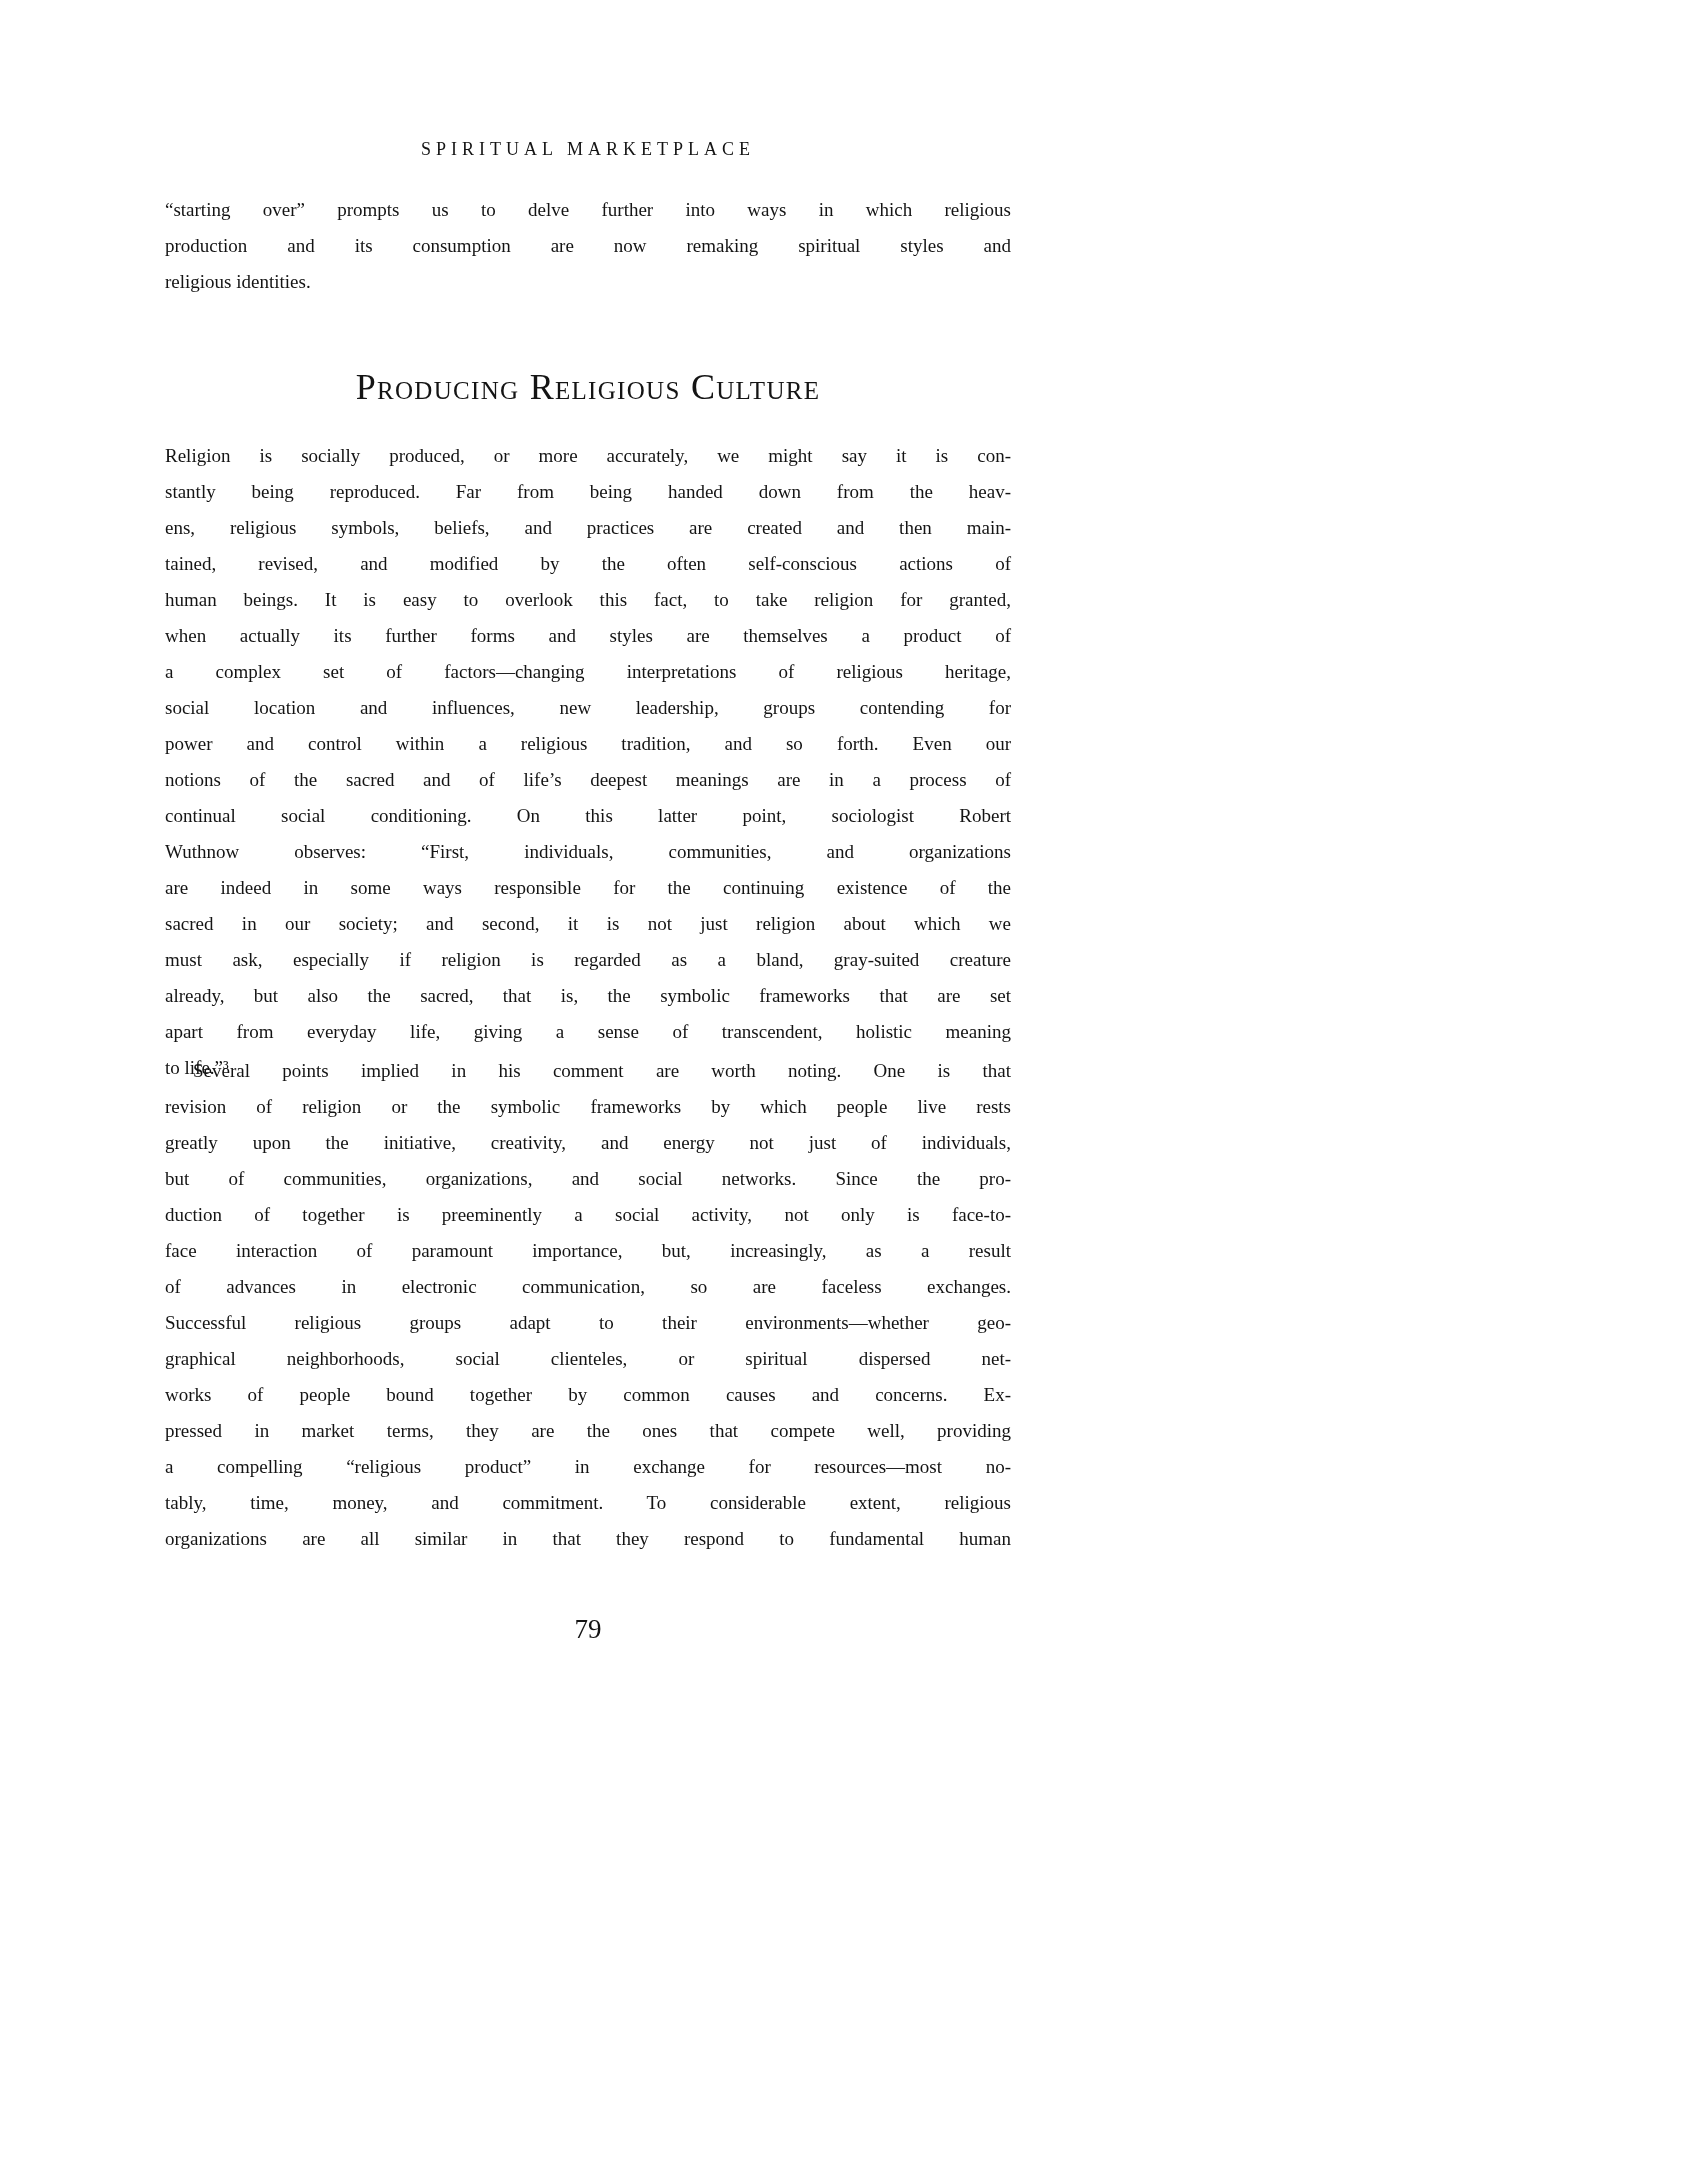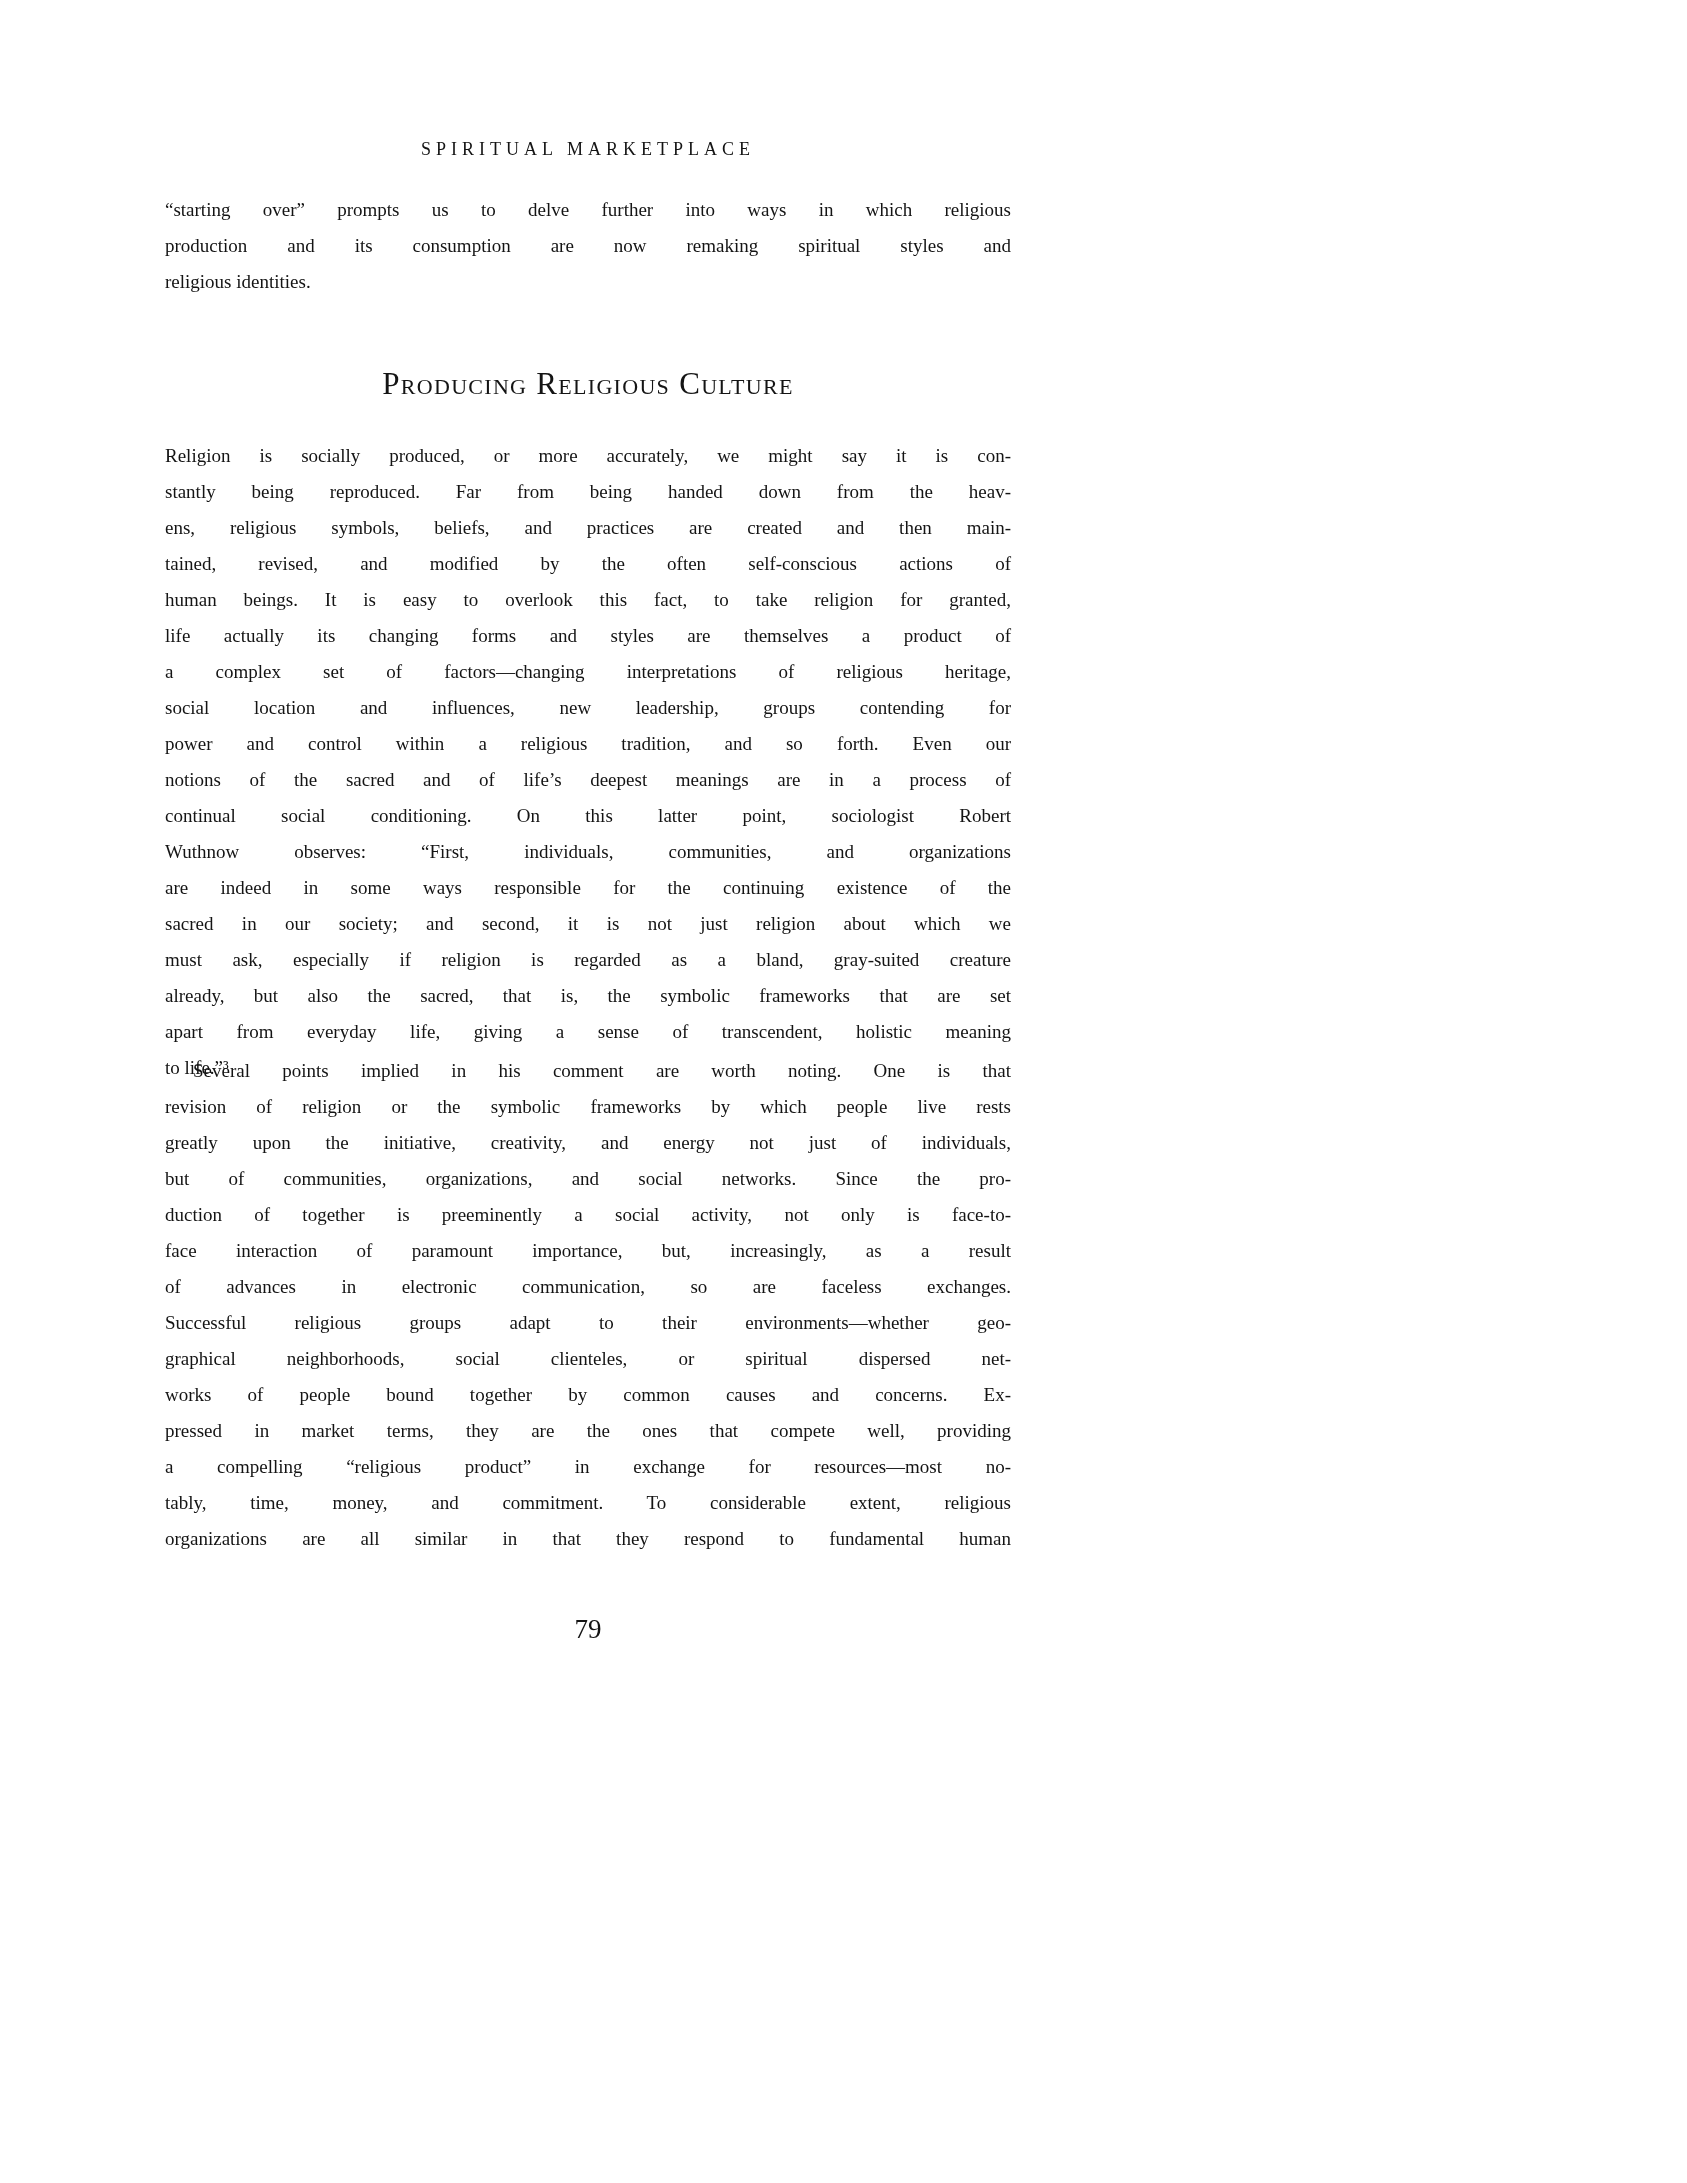--- a/index.html
+++ b/index.html
@@ -31,21 +31,21 @@
     letter-spacing: 5px;
     white-space: nowrap;
   }
   .section-heading {
     position: absolute;
     left: 165px;
     top: 353px;
     width: 846px;
     text-align: center;
     font-variant: small-caps;
-    font-size: 31px;
+    font-size: 36px;
     letter-spacing: 1.3px;
     white-space: nowrap;
   }
   .body-text {
     position: absolute;
     left: 165px;
     top: 0;
     width: 846px;
   }
   .para {
@@ -92,21 +92,21 @@
         <div class="line">“starting over” prompts us to delve further into ways in which religious</div>
         <div class="line">production and its consumption are now remaking spiritual styles and</div>
         <div class="line last">religious identities.</div>
       </div>
       <div class="para para-1">
         <div class="line">Religion is socially produced, or more accurately, we might say it is con-</div>
         <div class="line">stantly being reproduced. Far from being handed down from the heav-</div>
         <div class="line">ens, religious symbols, beliefs, and practices are created and then main-</div>
         <div class="line">tained, revised, and modified by the often self-conscious actions of</div>
         <div class="line">human beings. It is easy to overlook this fact, to take religion for granted,</div>
-        <div class="line">life actually its changing forms and styles are themselves a product of</div>
+        <div class="line">when actually its further forms and styles are themselves a product of</div>
         <div class="line">a complex set of factors—changing interpretations of religious heritage,</div>
         <div class="line">social location and influences, new leadership, groups contending for</div>
         <div class="line">power and control within a religious tradition, and so forth. Even our</div>
         <div class="line">notions of the sacred and of life’s deepest meanings are in a process of</div>
         <div class="line">continual social conditioning. On this latter point, sociologist Robert</div>
         <div class="line">Wuthnow observes: “First, individuals, communities, and organizations</div>
         <div class="line">are indeed in some ways responsible for the continuing existence of the</div>
         <div class="line">sacred in our society; and second, it is not just religion about which we</div>
         <div class="line">must ask, especially if religion is regarded as a bland, gray-suited creature</div>
         <div class="line">already, but also the sacred, that is, the symbolic frameworks that are set</div>

